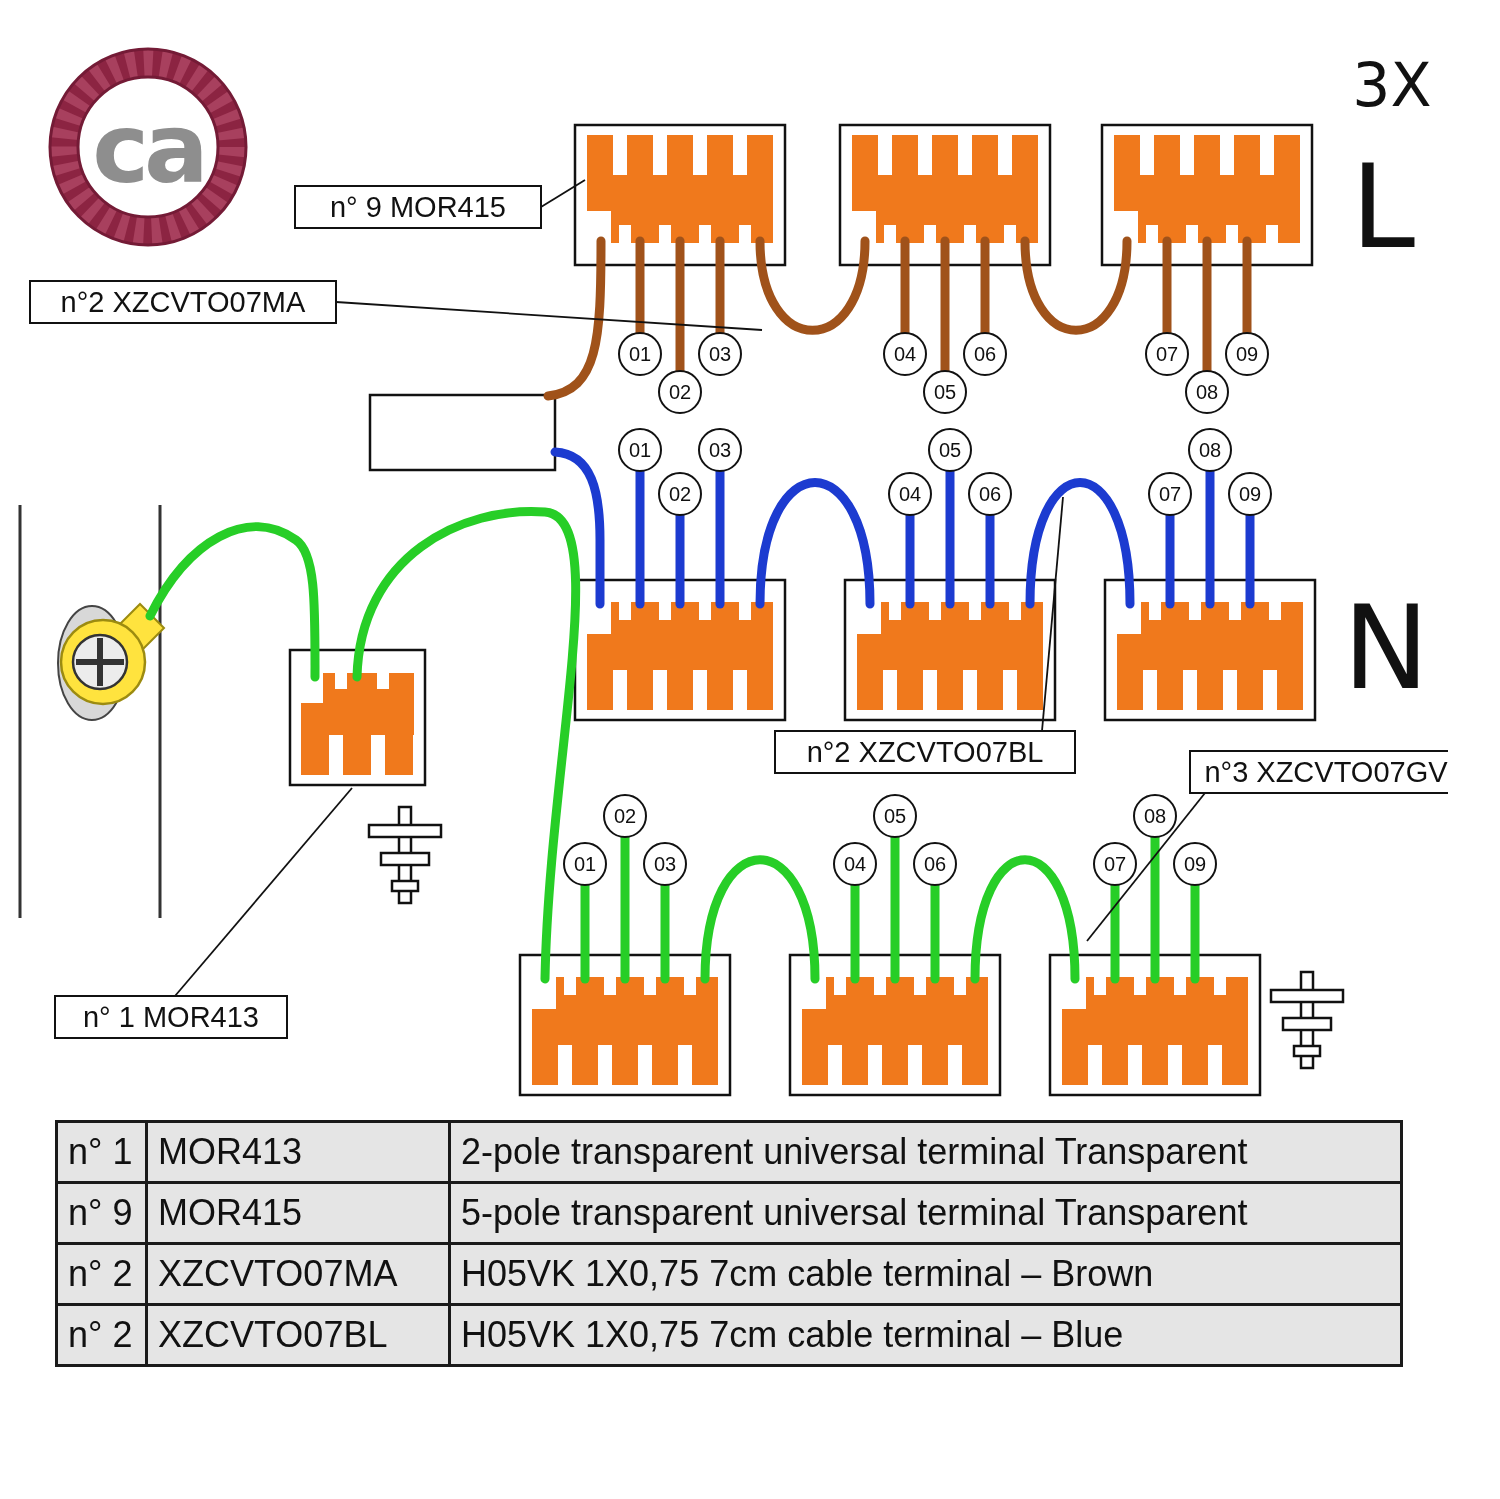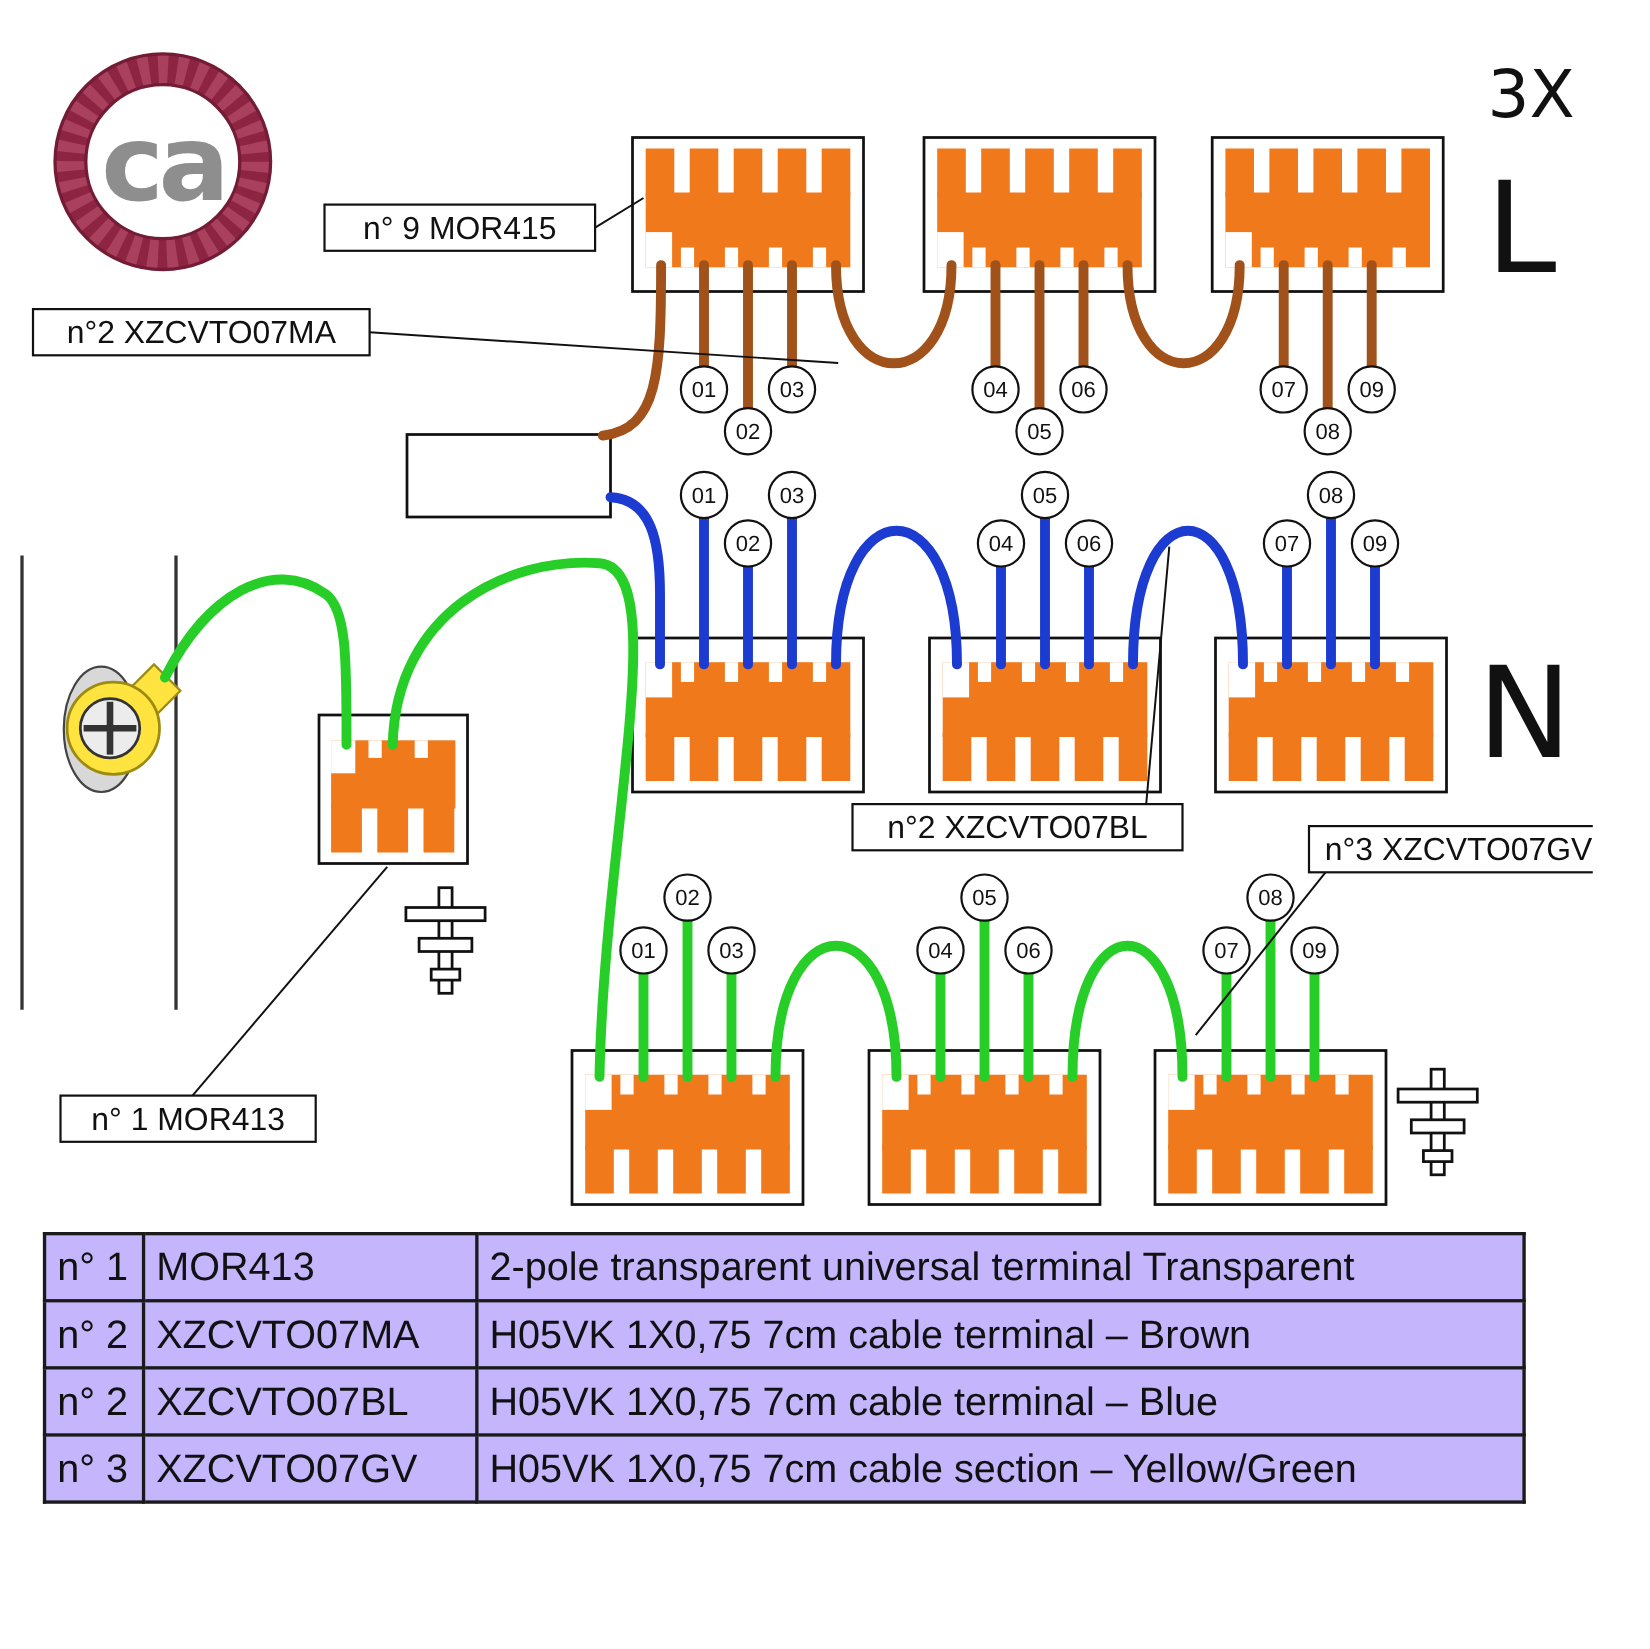--- a/index.html
+++ b/index.html
@@ -1,18 +1,18 @@
 <!DOCTYPE html>
 <html><head>
 <meta charset="utf-8">
 <style>
   html,body{margin:0;padding:0;background:#fff;}
   .stage{position:relative;width:1448px;height:1499px;background:#fff;font-family:"Liberation Sans",sans-serif;overflow:hidden;}
   .stage svg{position:absolute;left:0;top:0;}
-  .spec-table{position:absolute;left:39px;top:1120px;width:1348px;border-collapse:collapse;table-layout:fixed;background:#c4b5fd;}
+  .spec-table{position:absolute;left:55px;top:1120px;width:1348px;border-collapse:collapse;table-layout:fixed;background:#e5e5e5;}
   .spec-table td{border:3px solid #1a1a1a;height:58px;font-size:36px;color:#111;padding:0 6px 0 10px;white-space:nowrap;overflow:hidden;font-family:"Liberation Sans",sans-serif;}
   .svgtext{font-family:"Liberation Sans",sans-serif;fill:#111;}
   .bigletter{font-family:"DejaVu Sans",sans-serif;fill:#111;}
   .logotext{font-family:"DejaVu Sans",sans-serif;font-weight:bold;fill:#8E8E8E;letter-spacing:-5px;}
 </style>
 </head>
 <body>
 
 <div class="stage">
 <svg width="1500" height="1499" viewBox="0 0 1500 1499" xmlns="http://www.w3.org/2000/svg">
@@ -315,29 +315,29 @@
         <col style="width:303px">
         <col>
       </colgroup>
   <tbody>
     <tr>
       <td>n° 1</td>
       <td>MOR413</td>
       <td>2-pole transparent universal terminal Transparent</td>
     </tr>
     <tr>
+      <td>n° 9</td>
+      <td>MOR415</td>
+      <td>5-pole transparent universal terminal Transparent</td>
+    </tr>
+    <tr>
       <td>n° 2</td>
       <td>XZCVTO07MA</td>
       <td>H05VK 1X0,75 7cm cable terminal – Brown</td>
     </tr>
     <tr>
       <td>n° 2</td>
       <td>XZCVTO07BL</td>
       <td>H05VK 1X0,75 7cm cable terminal – Blue</td>
     </tr>
-    <tr>
-      <td>n° 3</td>
-      <td>XZCVTO07GV</td>
-      <td>H05VK 1X0,75 7cm cable section – Yellow/Green</td>
-    </tr>
   </tbody>
 </table>
 </div>
 
 </body></html>

